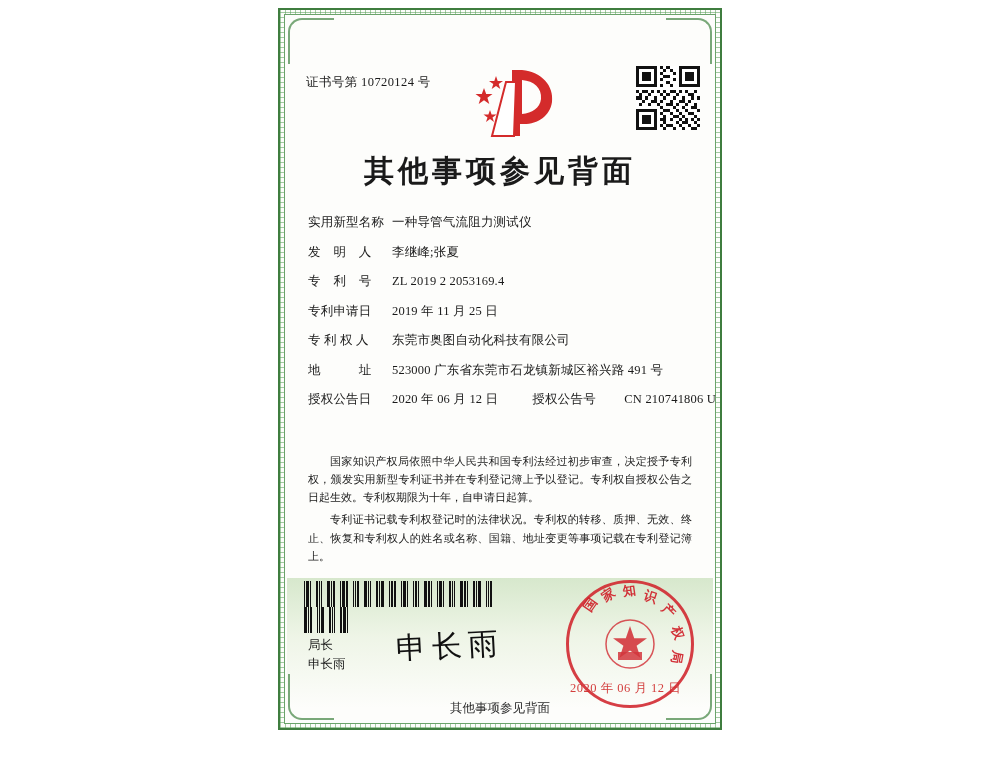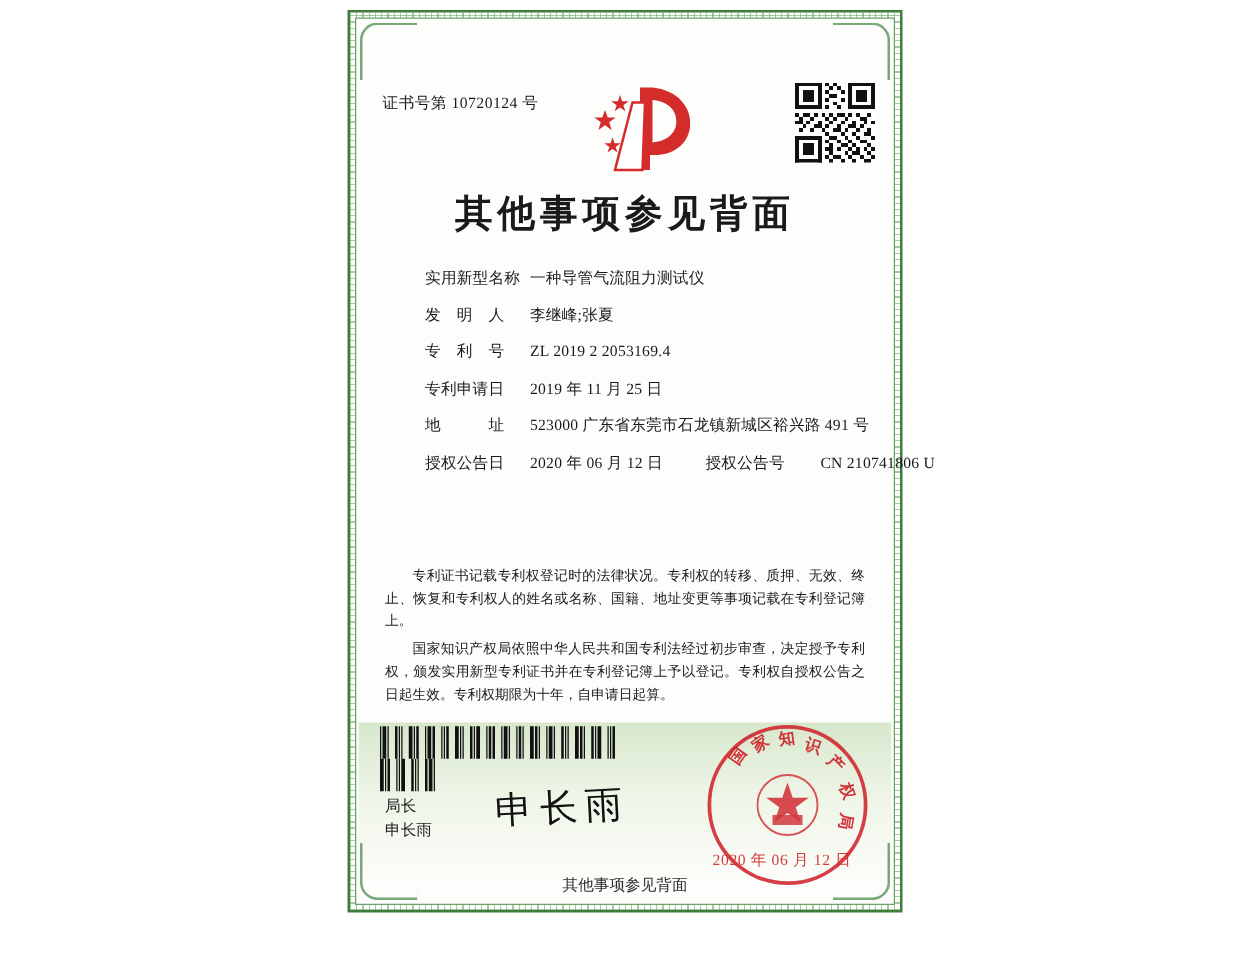--- a/index.html
+++ b/index.html
@@ -126,21 +126,20 @@
     top: 208px;
     width: 390px;
     font-size: 12.5px;
     line-height: 1;
   }
   .field-row {
     display: flex;
     align-items: center;
     margin-bottom: 17px;
     white-space: nowrap;
-    margin-left: 32px;
   }
   .field-label {
     width: 84px;
     flex: 0 0 84px;
     letter-spacing: 0.2px;
   }
   .field-value {
     letter-spacing: 0.2px;
   }
   .field-row.double {
@@ -425,38 +424,42 @@
     <div class="field-row">
       <div class="field-label">专　利　号</div>
       <div class="field-value">ZL 2019 2 2053169.4</div>
     </div>
 
     <div class="field-row">
       <div class="field-label">专利申请日</div>
       <div class="field-value">2019 年 11 月 25 日</div>
     </div>
 
+    <div class="field-row">
+      <div class="field-label">专 利 权 人</div>
+      <div class="field-value">东莞市奥图自动化科技有限公司</div>
+    </div>
 
     <div class="field-row">
       <div class="field-label">地　　　址</div>
       <div class="field-value">523000  广东省东莞市石龙镇新城区裕兴路 491 号</div>
     </div>
 
     <div class="field-row double">
       <div class="field-label">授权公告日</div>
       <div class="field-value">2020 年 06 月 12 日</div>
       <div class="field-label second-label">授权公告号</div>
       <div class="field-value second-value">CN 210741806 U</div>
     </div>
 
   </div>
 
   <div class="paragraphs">
+    <p>国家知识产权局依照中华人民共和国专利法经过初步审查，决定授予专利权，颁发实用新型专利证书并在专利登记簿上予以登记。专利权自授权公告之日起生效。专利权期限为十年，自申请日起算。</p>
     <p>专利证书记载专利权登记时的法律状况。专利权的转移、质押、无效、终止、恢复和专利权人的姓名或名称、国籍、地址变更等事项记载在专利登记簿上。</p>
-    <p>国家知识产权局依照中华人民共和国专利法经过初步审查，决定授予专利权，颁发实用新型专利证书并在专利登记簿上予以登记。专利权自授权公告之日起生效。专利权期限为十年，自申请日起算。</p>
   </div>
 
   <div class="barcode">
     <span style="width:1px"></span><span style="width:3px"></span><span style="width:1px"></span>
     <span style="width:2px"></span><span style="width:1px"></span><span style="width:1px"></span>
     <span style="width:3px"></span><span style="width:1px"></span><span style="width:2px"></span>
     <span style="width:1px"></span><span style="width:3px"></span><span style="width:2px"></span>
     <span style="width:1px"></span><span style="width:1px"></span><span style="width:2px"></span>
     <span style="width:3px"></span><span style="width:1px"></span><span style="width:1px"></span>
     <span style="width:2px"></span><span style="width:1px"></span><span style="width:3px"></span>

